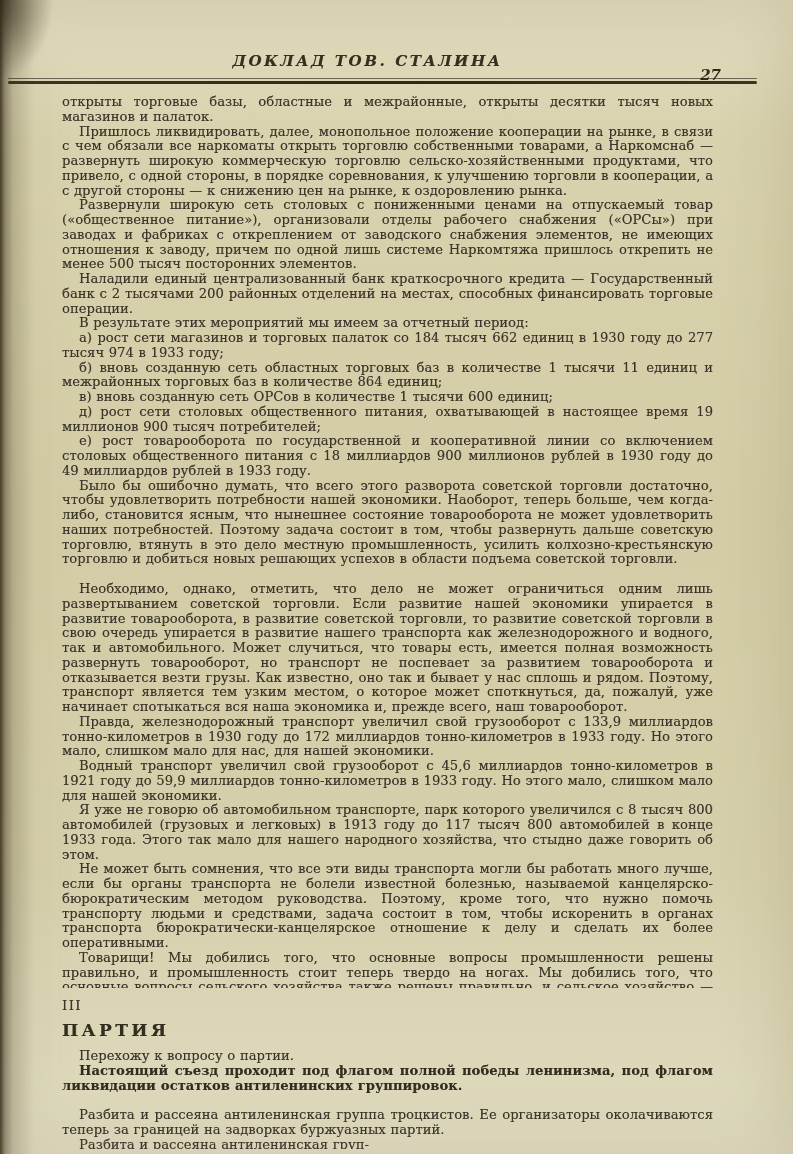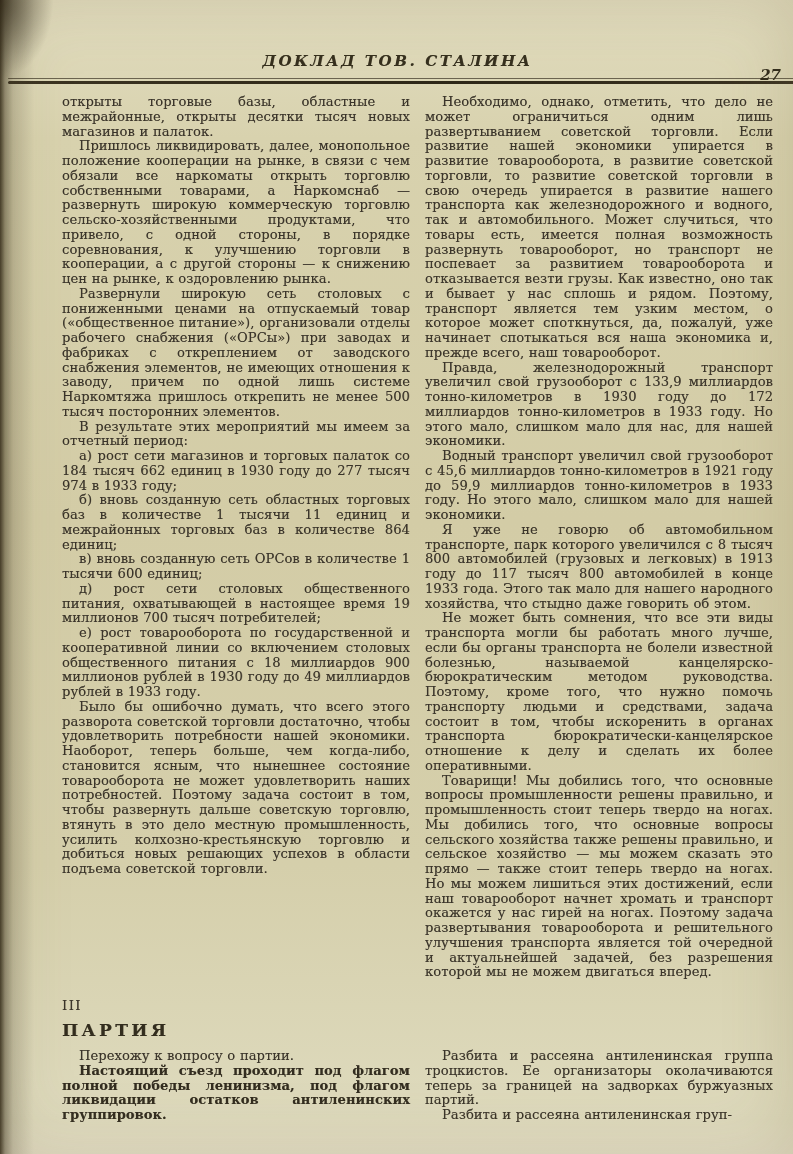--- a/index.html
+++ b/index.html
@@ -3,21 +3,21 @@
 <meta charset="utf-8">
 <style>
   html, body { margin: 0; padding: 0; }
   body { background: #b7b094; }
   .page {
     position: relative;
     width: 793px;
     height: 1154px;
     overflow: hidden;
     box-sizing: border-box;
-    padding: 44px 20px 0 62px;
+    padding: 44px 80px 0 62px;
     background: linear-gradient(180deg, #e2ddc0 0%, #d8d2ae 12%, #d3cca6 45%, #d5cfab 75%, #dedabd 97%, #e4dfc7 100%);
     font-family: "DejaVu Serif", "Liberation Serif", serif;
     color: #3a342a;
   }
   .page::after {
     content: "";
     position: absolute; inset: 0;
     pointer-events: none;
     box-shadow: inset 0 0 70px rgba(118, 102, 58, 0.22);
   }
@@ -40,21 +40,21 @@
   }
   .page-number {
     position: absolute; right: -8px; top: 14px;
     font-style: italic; font-weight: bold; font-size: 15px;
     color: #2f2a1a;
   }
   .header-rule { margin: 4px -44px 0 -54px; }
   .rule-thin { height: 1px; background: rgba(58,51,36,0.7); margin-bottom: 2px; border-radius: 1px; }
   .rule-thick { height: 3px; border-radius: 2px;
     background: linear-gradient(90deg, #3c3422, #2d2717 55%, #3c3422); }
-  .cols { display: flex; gap: 15px; }
+  .cols { display: flex; gap: 15px; flex-direction: column; }
   .cols-top { margin-top: 11px; height: 893px; overflow: hidden; }
   .cols-bottom { margin-top: 9px; height: 100px; overflow: hidden; }
   .col { flex: 1 1 0; min-width: 0; }
   .para {
     margin: 0;
     font-size: 13px;
     line-height: 14.75px;
     text-align: justify;
     word-spacing: 0.4px;
     letter-spacing: 0.1px;
@@ -89,25 +89,26 @@
   <div class="header-rule">
     <div class="rule-thin"></div>
     <div class="rule-thick"></div>
   </div>
 
   <div class="cols cols-top">
     <div class="col">
         <p class="para">открыты торговые базы, областные и межрайонные, открыты десятки тысяч новых магазинов и палаток.</p>
         <p class="para indent">Пришлось ликвидировать, далее, монопольное положение кооперации на рынке, в связи с чем обязали все наркоматы открыть торговлю собственными товарами, а Наркомснаб — развернуть широкую коммерческую торговлю сельско-хозяйственными продуктами, что привело, с одной стороны, в порядке соревнования, к улучшению торговли в кооперации, а с другой стороны — к снижению цен на рынке, к оздоровлению рынка.</p>
         <p class="para indent">Развернули широкую сеть столовых с пониженными ценами на отпускаемый товар («общественное питание»), организовали отделы рабочего снабжения («ОРСы») при заводах и фабриках с откреплением от заводского снабжения элементов, не имеющих отношения к заводу, причем по одной лишь системе Наркомтяжа пришлось открепить не менее 500 тысяч посторонних элементов.</p>
+        <p class="para indent">Наладили единый централизованный банк краткосрочного кредита — Государственный банк с 2 тысячами 200 районных отделений на местах, способных финансировать торговые операции.</p>
         <p class="para indent">В результате этих мероприятий мы имеем за отчетный период:</p>
         <p class="para indent">а) рост сети магазинов и торговых палаток со 184 тысяч 662 единиц в 1930 году до 277 тысяч 974 в 1933 году;</p>
         <p class="para indent">б) вновь созданную сеть областных торговых баз в количестве 1 тысячи 11 единиц и межрайонных торговых баз в количестве 864 единиц;</p>
         <p class="para indent">в) вновь созданную сеть ОРСов в количестве 1 тысячи 600 единиц;</p>
-        <p class="para indent">д) рост сети столовых общественного питания, охватывающей в настоящее время 19 миллионов 700 тысяч потребителей;</p>
+        <p class="para indent">д) рост сети столовых общественного питания, охватывающей в настоящее время 19 миллионов 900 тысяч потребителей;</p>
         <p class="para indent">е) рост товарооборота по государственной и кооперативной линии со включением столовых общественного питания с 18 миллиардов 900 миллионов рублей в 1930 году до 49 миллиардов рублей в 1933 году.</p>
         <p class="para indent">Было бы ошибочно думать, что всего этого разворота советской торговли достаточно, чтобы удовлетворить потребности нашей экономики. Наоборот, теперь больше, чем когда-либо, становится ясным, что нынешнее состояние товарооборота не может удовлетворить наших потребностей. Поэтому задача состоит в том, чтобы развернуть дальше советскую торговлю, втянуть в это дело местную промышленность, усилить колхозно-крестьянскую торговлю и добиться новых решающих успехов в области подъема советской торговли.</p>
       </div>
     <div class="col">
         <p class="para indent">Необходимо, однако, отметить, что дело не может ограничиться одним лишь развертыванием советской торговли. Если развитие нашей экономики упирается в развитие товарооборота, в развитие советской торговли, то развитие советской торговли в свою очередь упирается в развитие нашего транспорта как железнодорожного и водного, так и автомобильного. Может случиться, что товары есть, имеется полная возможность развернуть товарооборот, но транспорт не поспевает за развитием товарооборота и отказывается везти грузы. Как известно, оно так и бывает у нас сплошь и рядом. Поэтому, транспорт является тем узким местом, о которое может споткнуться, да, пожалуй, уже начинает спотыкаться вся наша экономика и, прежде всего, наш товарооборот.</p>
         <p class="para indent">Правда, железнодорожный транспорт увеличил свой грузооборот с 133,9 миллиардов тонно-километров в 1930 году до 172 миллиардов тонно-километров в 1933 году. Но этого мало, слишком мало для нас, для нашей экономики.</p>
         <p class="para indent">Водный транспорт увеличил свой грузооборот с 45,6 миллиардов тонно-километров в 1921 году до 59,9 миллиардов тонно-километров в 1933 году. Но этого мало, слишком мало для нашей экономики.</p>
         <p class="para indent">Я уже не говорю об автомобильном транспорте, парк которого увеличился с 8 тысяч 800 автомобилей (грузовых и легковых) в 1913 году до 117 тысяч 800 автомобилей в конце 1933 года. Этого так мало для нашего народного хозяйства, что стыдно даже говорить об этом.</p>
         <p class="para indent">Не может быть сомнения, что все эти виды транспорта могли бы работать много лучше, если бы органы транспорта не болели известной болезнью, называемой канцелярско-бюрократическим методом руководства. Поэтому, кроме того, что нужно помочь транспорту людьми и средствами, задача состоит в том, чтобы искоренить в органах транспорта бюрократически-канцелярское отношение к делу и сделать их более оперативными.</p>
         <p class="para indent">Товарищи! Мы добились того, что основные вопросы промышленности решены правильно, и промышленность стоит теперь твердо на ногах. Мы добились того, что основные вопросы сельского хозяйства также решены правильно, и сельское хозяйство — мы можем сказать это прямо — также стоит теперь твердо на ногах. Но мы можем лишиться этих достижений, если наш товарооборот начнет хромать и транспорт окажется у нас гирей на ногах. Поэтому задача развертывания товарооборота и решительного улучшения транспорта является той очередной и актуальнейшей задачей, без разрешения которой мы не можем двигаться вперед.</p>

